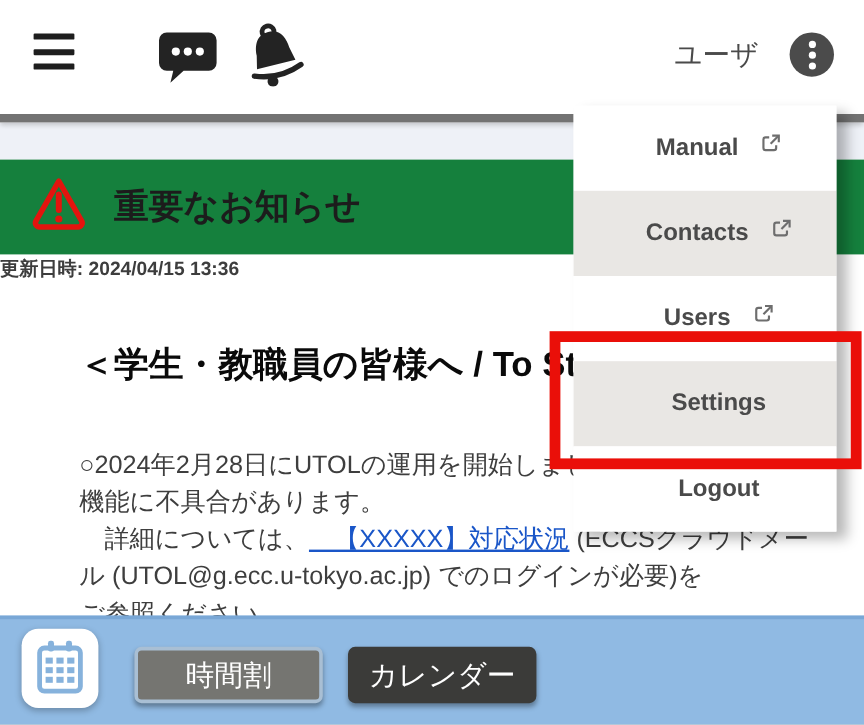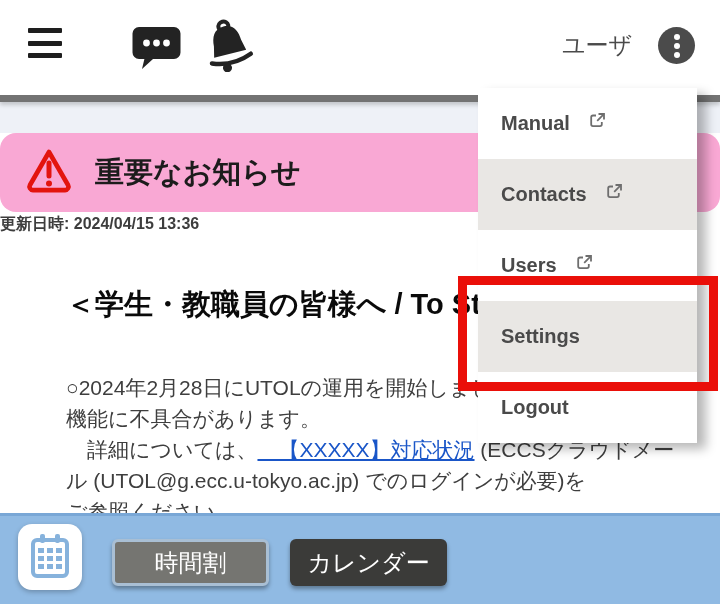--- a/index.html
+++ b/index.html
@@ -17,40 +17,40 @@
   .chat-ic { left:132px; top:26px; }
   .bell-ic { left:202px; top:18px; }
   .user-label { position:absolute; right:88px; top:30px; font-size:23px; color:#4a4a4a; }
   .kebab { position:absolute; right:25px; top:27px; width:37px; height:37px; border-radius:50%;
            background:#4b4b4b; display:flex; flex-direction:column; align-items:center;
            justify-content:center; gap:3px; cursor:pointer; }
   .kebab i { width:6px; height:6px; border-radius:50%; background:#fff; }
 
   
   .subbar { position:absolute; left:0; top:91px; width:720px; height:42px; background:#eef1f7; }
-  .banner { position:absolute; left:0; top:133px; width:720px; height:79px; background:#f9a8d4;
-            display:flex; align-items:center;border-radius:16px; }
+  .banner { position:absolute; left:0; top:133px; width:720px; height:79px; background:#15803d;
+            display:flex; align-items:center; }
   .banner-title { font-size:29px; font-weight:700; color:#1c1c1c; margin-left:22px; }
   .warn-ic { margin-left:25px; }
   .updated { position:absolute; left:0; top:214px; font-size:16px; font-weight:700; color:#3d3d3d; }
 
   
   .heading { position:absolute; left:66px; top:281px; width:600px; font-size:29px; font-weight:700;
              color:#0a0a0a; line-height:46px; }
   .bodytext { position:absolute; left:66px; top:372px; width:560px; font-size:21px;
               color:#3e3e3e; line-height:31px; }
   .bodytext .line { white-space:nowrap; }
   .link { color:#1a56c8; text-decoration:underline; cursor:pointer; }
   .clip-line { font-weight:700; color:#2e2e2e; }
   .clip-line .red { color:#c0392b; text-decoration:underline; }
 
   
   .menu { position:absolute; left:478px; top:88px; width:219px; height:355px; background:#fff;
           box-shadow:9px 6px 10px rgba(0,0,0,.28); z-index:10; }
-  .menu-item { height:71px; display:flex; align-items:center; justify-content:flex-start; gap:19px;
+  .menu-item { height:71px; display:flex; align-items:center; justify-content:center; gap:19px;
                font-size:20px; font-weight:700; color:#4a4a4a; cursor:pointer; background:#fff;padding-left:23px; }
   .menu-item.alt { background:#e9e7e4; }
   .ext-ic { margin-top:-3px; }
 
   
   .red-box { position:absolute; left:458px; top:276px; width:260px; height:115px;
              border:9px solid #ea0f09; z-index:20; pointer-events:none; }
 
   
   .bottombar { position:absolute; left:0; top:513px; width:720px; height:91px; background:#90bae3;

